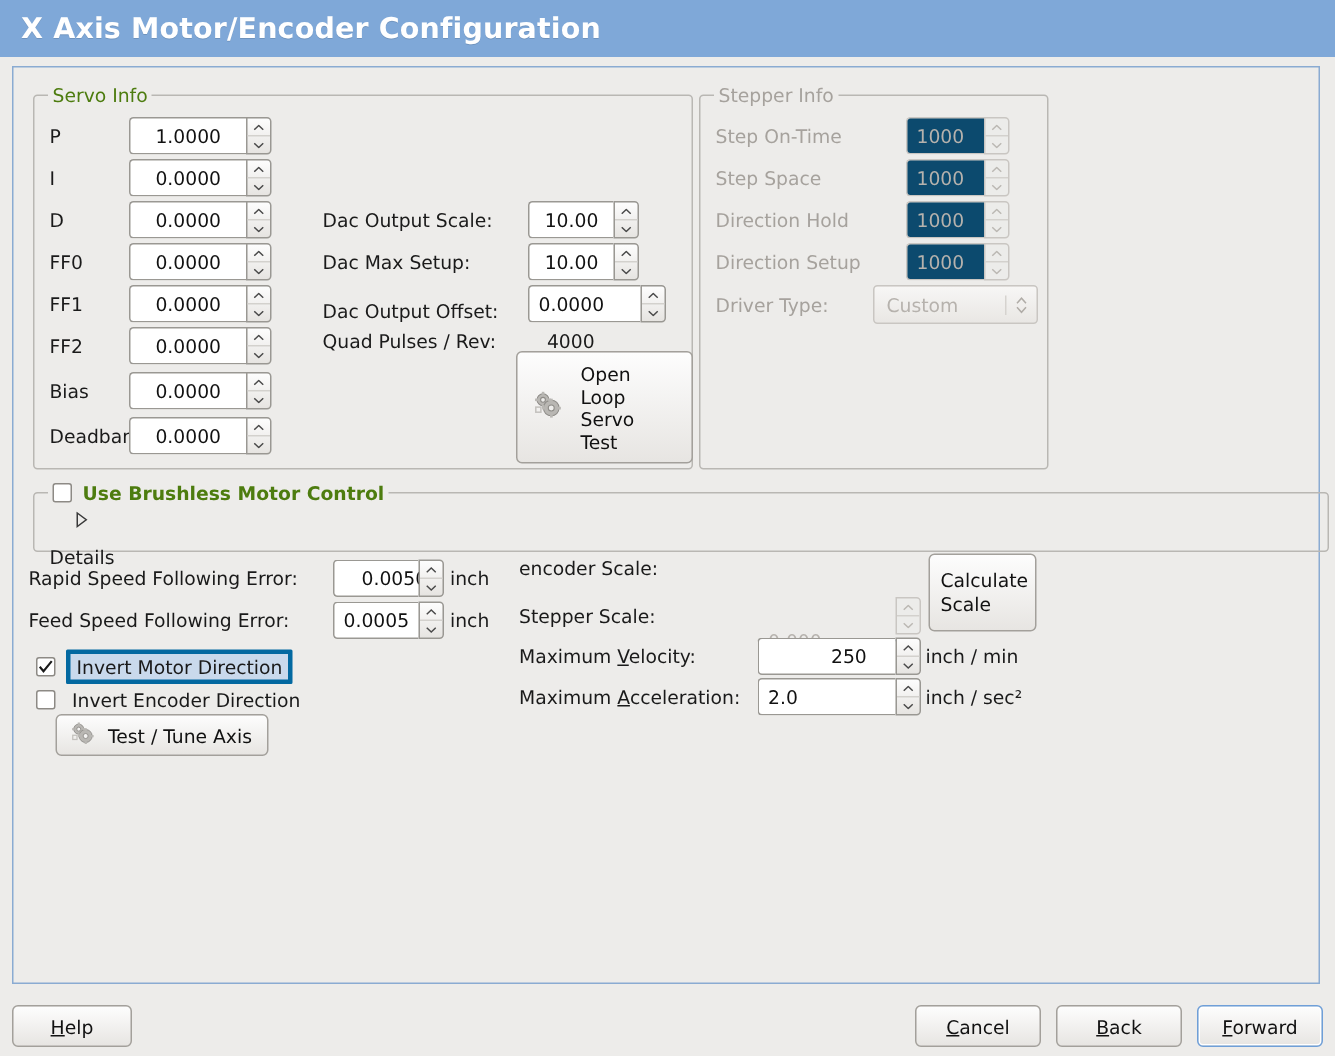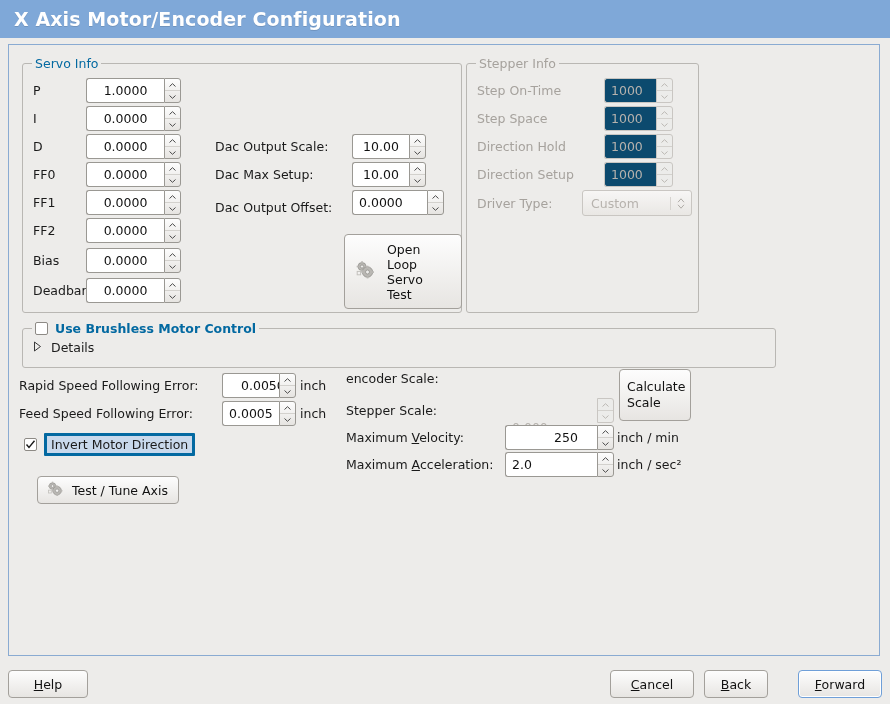--- a/index.html
+++ b/index.html
@@ -36,21 +36,21 @@
   
   .group {
     position: absolute;
     border: 1px solid #b9b7b3;
     border-radius: 3px;
     box-sizing: border-box;
   }
   .group > .group-title {
     position: absolute; top: -8px; left: 9px;
     background: #edecea; padding: 0 3px;
-    font-size: 12.5px; color: #0369a1;
+    font-size: 12.5px; color: #4d7c0f;
   }
   .group.disabled > .group-title { color: #a6a29d; }
 
   
   .row { position: absolute; display: flex; align-items: center; }
   .lbl { font-size: 12.5px; color: #1a1a1a; white-space: nowrap; }
   .lbl.dim { color: #a6a29d; }
 
   
   .spin { display: inline-flex; align-items: stretch; height: 25px; }
@@ -352,20 +352,24 @@
               </span>
             <span class="half lo">
                 <svg class="chev" viewBox="0 0 7 4">
                   <path d="M0.5 0.5 L3.5 3.3 L6.5 0.5" fill="none" stroke="#4a4a4a" stroke-width="1"></path>
                 </svg>
               </span>
           </span>
         </span>
       </div>
 
+      <div class="row" style="left:192px; top:156px;">
+        <span class="lbl" style="width:137px;">Quad Pulses / Rev:</span>
+        <span class="lbl" style="width:57px; text-align:center;">4000</span>
+      </div>
 
       <div class="btn" style="left:321px; top:170px; position:absolute; width:118px; height:75px; justify-content:flex-start; padding-left:8px; gap:10px;">
         <span style="flex:none;">
           <svg width="24" height="24" viewBox="0 0 24 24">
             <g fill="#b9b7b3" stroke="#8e8c88" stroke-width="0.7">
               <circle cx="9" cy="8.5" r="4"></circle>
                 <circle cx="9" cy="8.5" r="1.6" fill="#edecea"></circle>
               <circle cx="14.5" cy="14" r="5.2"></circle>
                 <circle cx="14.5" cy="14" r="2" fill="#edecea"></circle>
             </g>
@@ -477,26 +481,26 @@
           <span class="carrow">
             <svg width="8" height="13" viewBox="0 0 8 13">
               <path d="M1 5.2 L4 1.8 L7 5.2" fill="none" stroke="#b0aca7" stroke-width="1"></path>
               <path d="M1 7.8 L4 11.2 L7 7.8" fill="none" stroke="#b0aca7" stroke-width="1"></path>
             </svg>
           </span>
         </span>
       </div>
     </div>
 
-    <div class="group" style="left:13px; top:283px; width:754px; height:40px;">
+    <div class="group" style="left:13px; top:283px; width:864px; height:40px;">
       <span class="group-title" style="display:flex; align-items:center; gap:7px;">
         <span class="cbox"></span>
         <span style="font-weight:bold;">Use Brushless Motor Control</span>
       </span>
-      <div class="expander" style="position:absolute; left:10px; top:11px;">
+      <div class="expander" style="position:absolute; left:10px; top:11px;flex-direction:column;">
         <span>
           <svg class="tri" viewBox="0 0 9 11">
               <path d="M1.5 1 L7.5 5.5 L1.5 10 Z" fill="none" stroke="#3a3a3a" stroke-width="1"></path>
             </svg>
         </span>
         <span>Details</span>
       </div>
     </div>
 
     <div class="row" style="left:10px; top:328px;">
@@ -541,20 +545,24 @@
 
     <div class="cb-row" style="position:absolute; left:15px; top:388px;">
       <span class="cbox">
         <svg class="tick" viewBox="0 0 11 11">
             <path d="M1.5 5.5 L4 8.5 L9.5 1.8" fill="none" stroke="#1a1a1a" stroke-width="1.4"></path>
           </svg>
       </span>
       <span class="cb-label-focus">Invert Motor Direction</span>
     </div>
 
+    <div class="cb-row" style="position:absolute; left:15px; top:413px;">
+      <span class="cbox"></span>
+      <span style="padding:1px 4px;">Invert Encoder Direction</span>
+    </div>
 
     <div class="btn" style="position:absolute; left:28px; top:431px; width:142px; height:28px; justify-content:flex-start; padding-left:7px; gap:7px;">
       <span style="flex:none;">
         <svg width="20" height="20" viewBox="0 0 24 24">
           <g fill="#b9b7b3" stroke="#8e8c88" stroke-width="0.7">
             <circle cx="9" cy="8.5" r="4"></circle>
               <circle cx="9" cy="8.5" r="1.6" fill="#f3f2f1"></circle>
             <circle cx="14.5" cy="14" r="5.2"></circle>
               <circle cx="14.5" cy="14" r="2" fill="#f3f2f1"></circle>
           </g>
@@ -644,21 +652,21 @@
 
   </div>
 
   <div class="actionbar">
     <div class="btn" style="position:absolute; left:8px; top:10px; width:80px; height:28px;">
       <span><u class="mn">H</u><span>elp</span></span>
     </div>
     <div class="btn" style="position:absolute; left:610px; top:10px; width:84px; height:28px;">
       <span><u class="mn">C</u><span>ancel</span></span>
     </div>
-    <div class="btn" style="position:absolute; left:704px; top:10px; width:64px; height:28px;">
+    <div class="btn" style="position:absolute; left:704px; top:10px; width:84px; height:28px;">
       <span><u class="mn">B</u><span>ack</span></span>
     </div>
     <div class="btn focus" style="position:absolute; left:798px; top:10px; width:84px; height:28px;">
       <span><u class="mn">F</u><span>orward</span></span>
     </div>
   </div>
 
 </div>
 
 </body></html>

